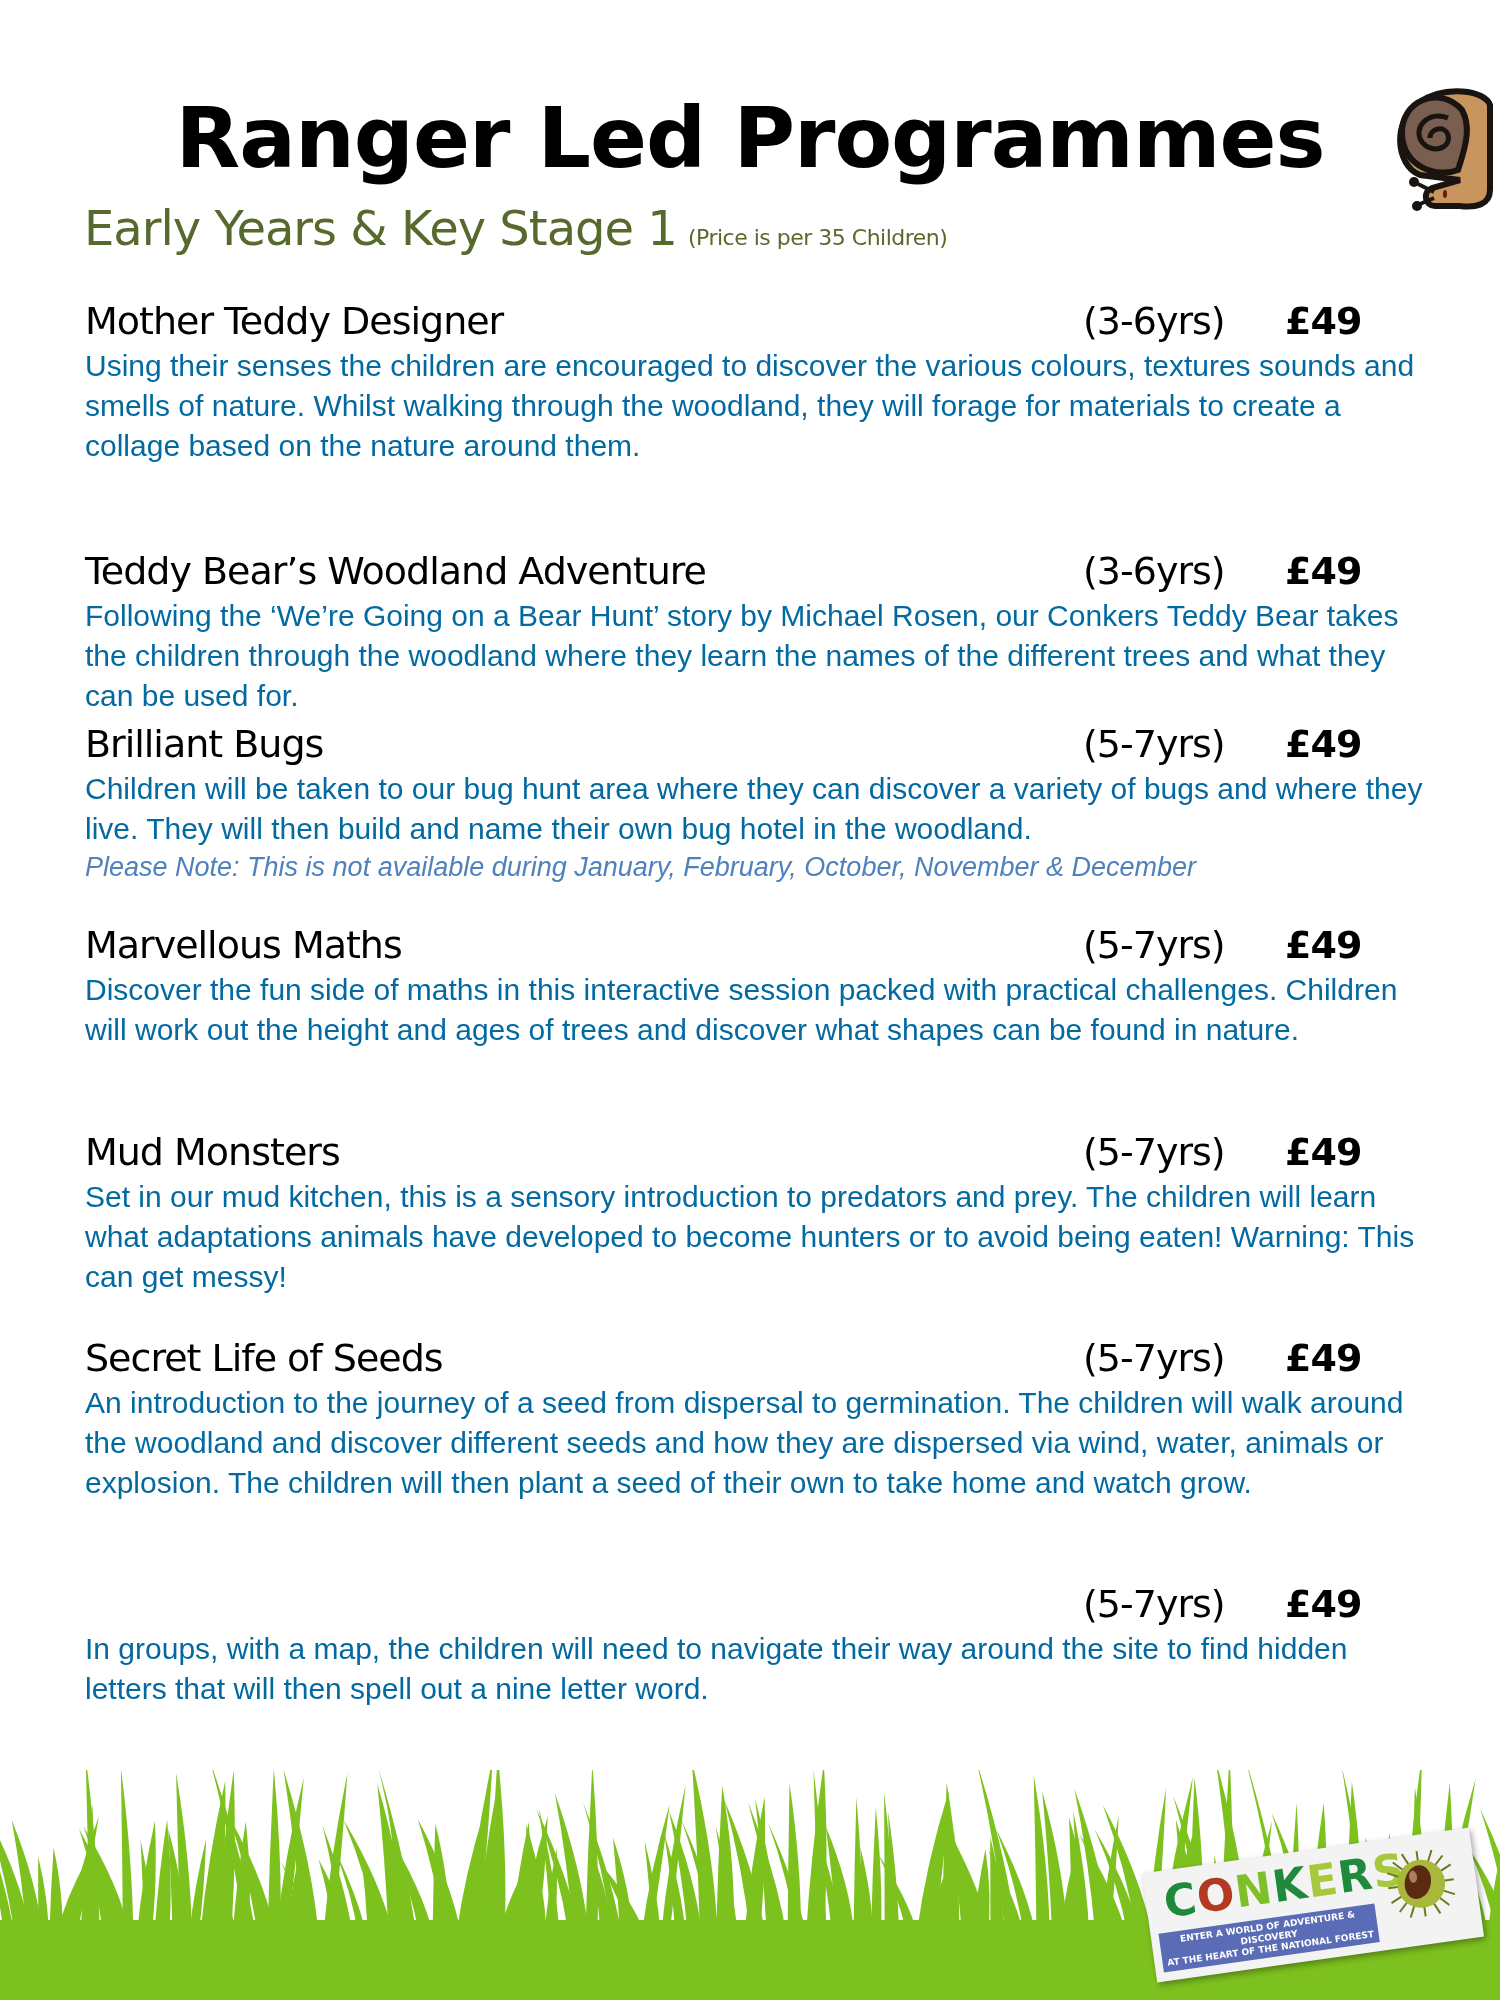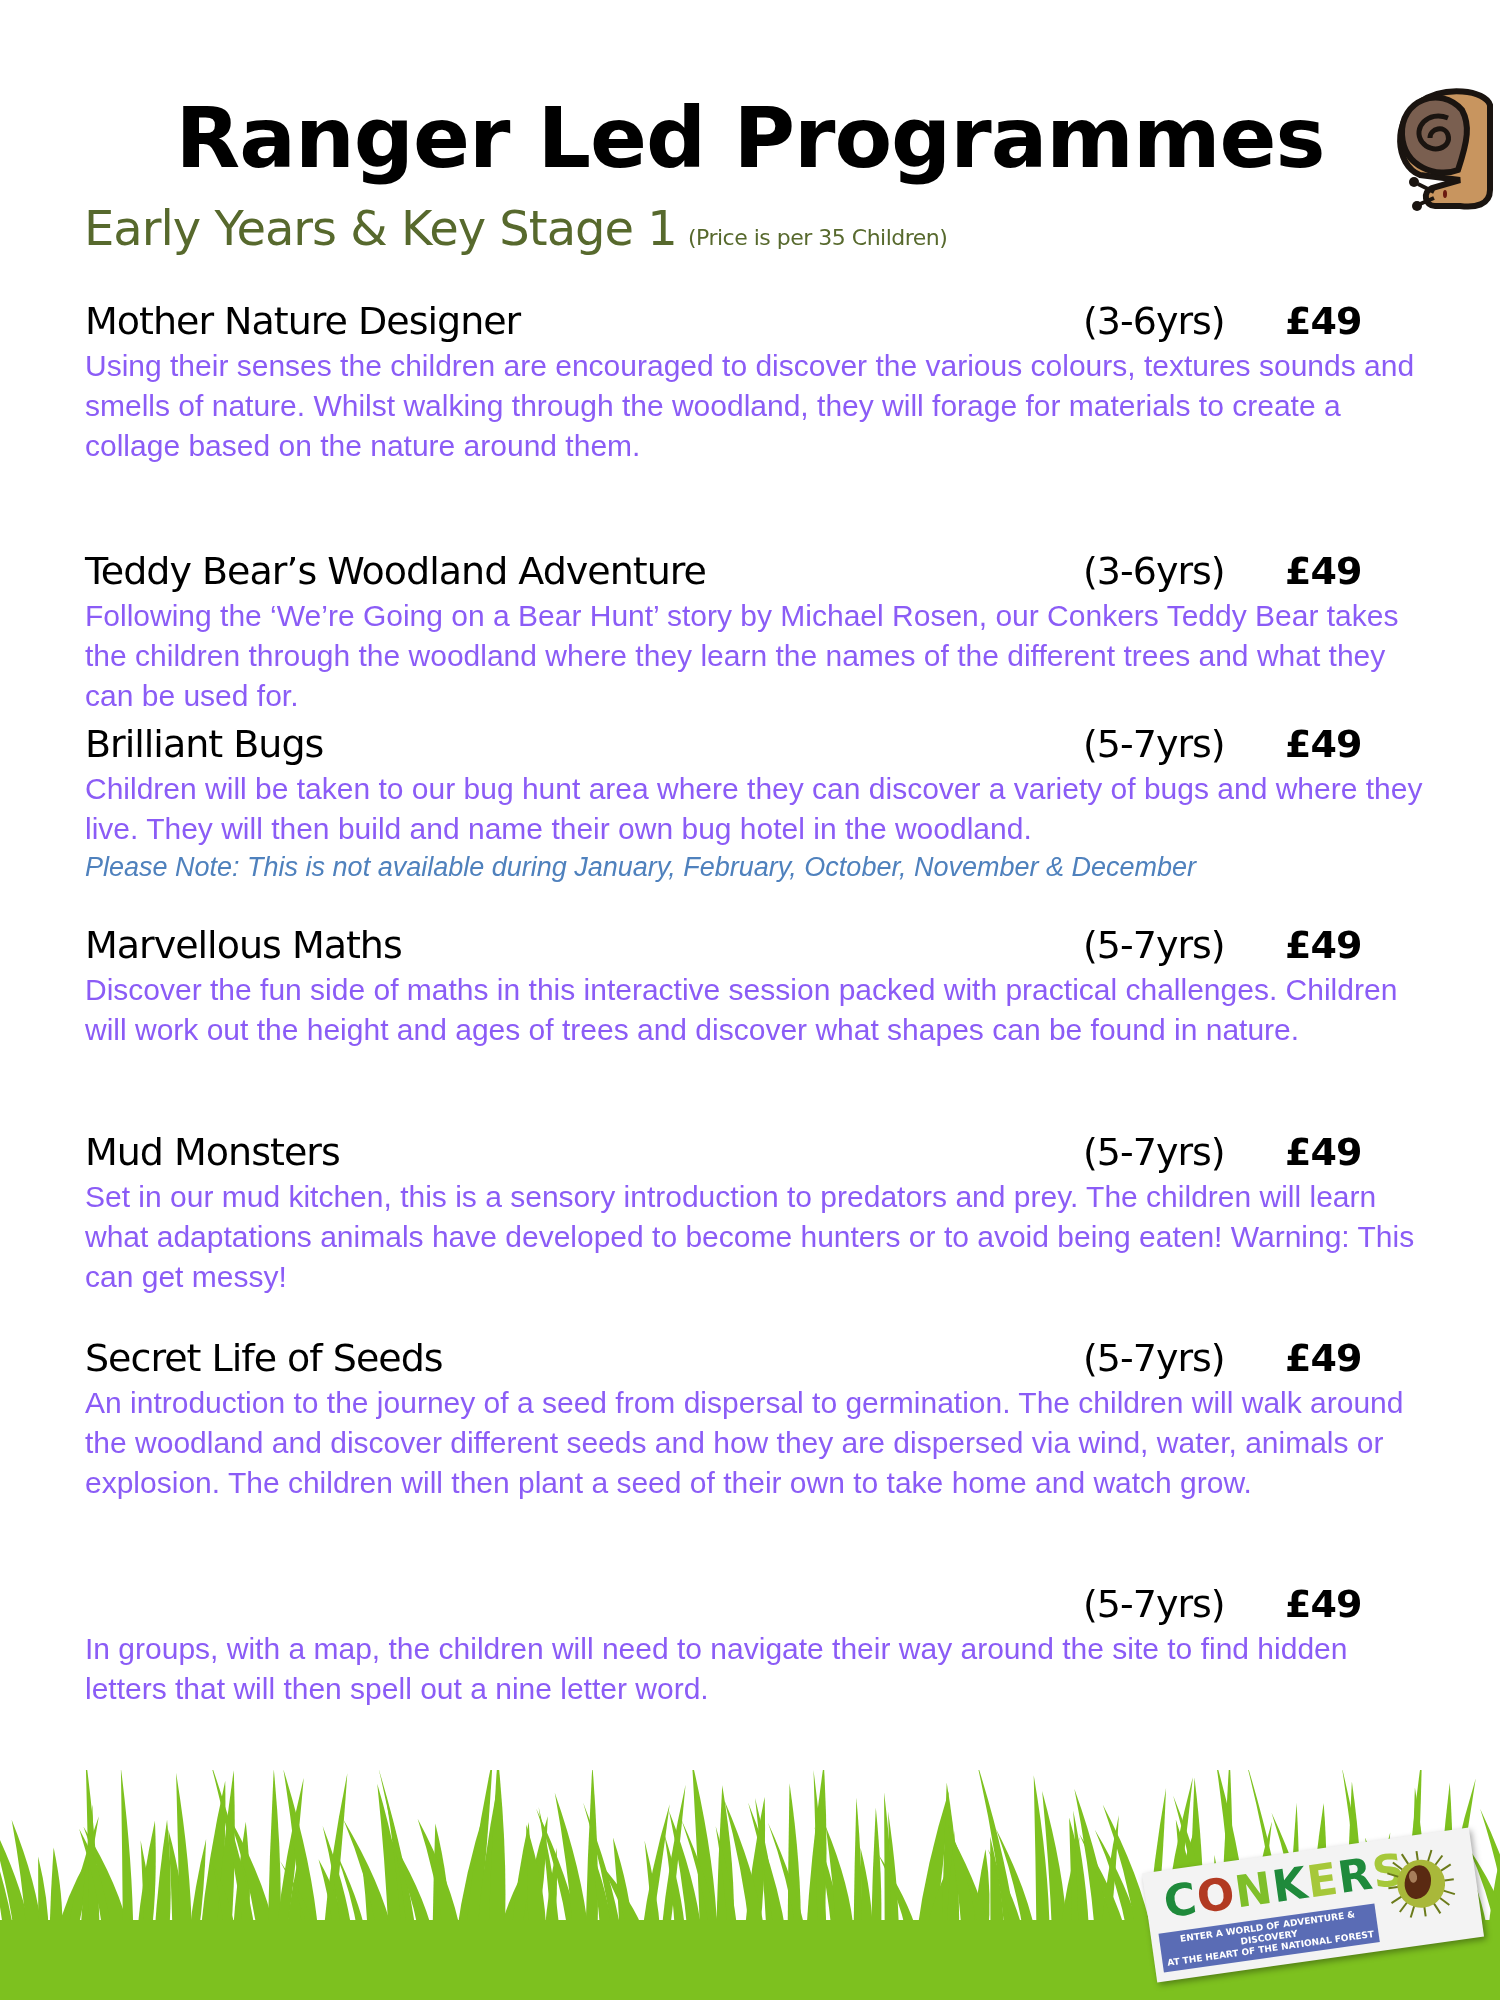--- a/index.html
+++ b/index.html
@@ -32,21 +32,21 @@
     position: relative; height: 50px;
     font-family: "DejaVu Sans", sans-serif;
     font-size: 38px; color: #000; line-height: 50px;
     letter-spacing: -1px;
   }
   .prog-name { position: absolute; left: 0; top: 0; white-space: nowrap; }
   .prog-age { position: absolute; left: 998px; top: 0; white-space: nowrap; }
   .prog-price { position: absolute; left: 1200px; top: 0; white-space: nowrap; font-weight: bold; }
   .prog-desc {
     font-family: "Liberation Sans", sans-serif;
-    font-size: 30px; line-height: 40px; color: #8b5cf6;
+    font-size: 30px; line-height: 40px; color: #0369a1;
     margin-top: 0px;
     width: 1340px;
   }
   .prog-note {
     font-family: "Liberation Sans", sans-serif;
     font-style: italic;
     font-size: 27px; line-height: 36px; color: #4f81bd;
   }
 
   .grass { position: absolute; left: 0; top: 1770px; width: 1500px; height: 230px; }
@@ -92,21 +92,21 @@
   <ellipse cx="55" cy="114" rx="2" ry="4" fill="#6b1a10"></ellipse>
 </svg>
 
 <div class="section-heading">
   <span class="main">Early Years &amp; Key Stage 1</span>
   <span class="sub">(Price is per 35 Children)</span>
 </div>
 
 <div class="programme" style="top:296px;">
   <div class="prog-head">
-    <span class="prog-name">Mother Nature Designer</span>
+    <span class="prog-name">Mother Teddy Designer</span>
     <span class="prog-age">(3-6yrs)</span>
     <span class="prog-price">£49</span>
   </div>
   <div class="prog-desc">Using their senses the children are encouraged to discover the various colours, textures sounds and smells of nature. Whilst walking through the woodland, they will forage for materials to create a collage based on the nature around them.</div>
 </div>
 
 <div class="programme" style="top:530px;margin-top:16px;">
   <div class="prog-head">
     <span class="prog-name">Teddy Bear’s Woodland Adventure</span>
     <span class="prog-age">(3-6yrs)</span>

